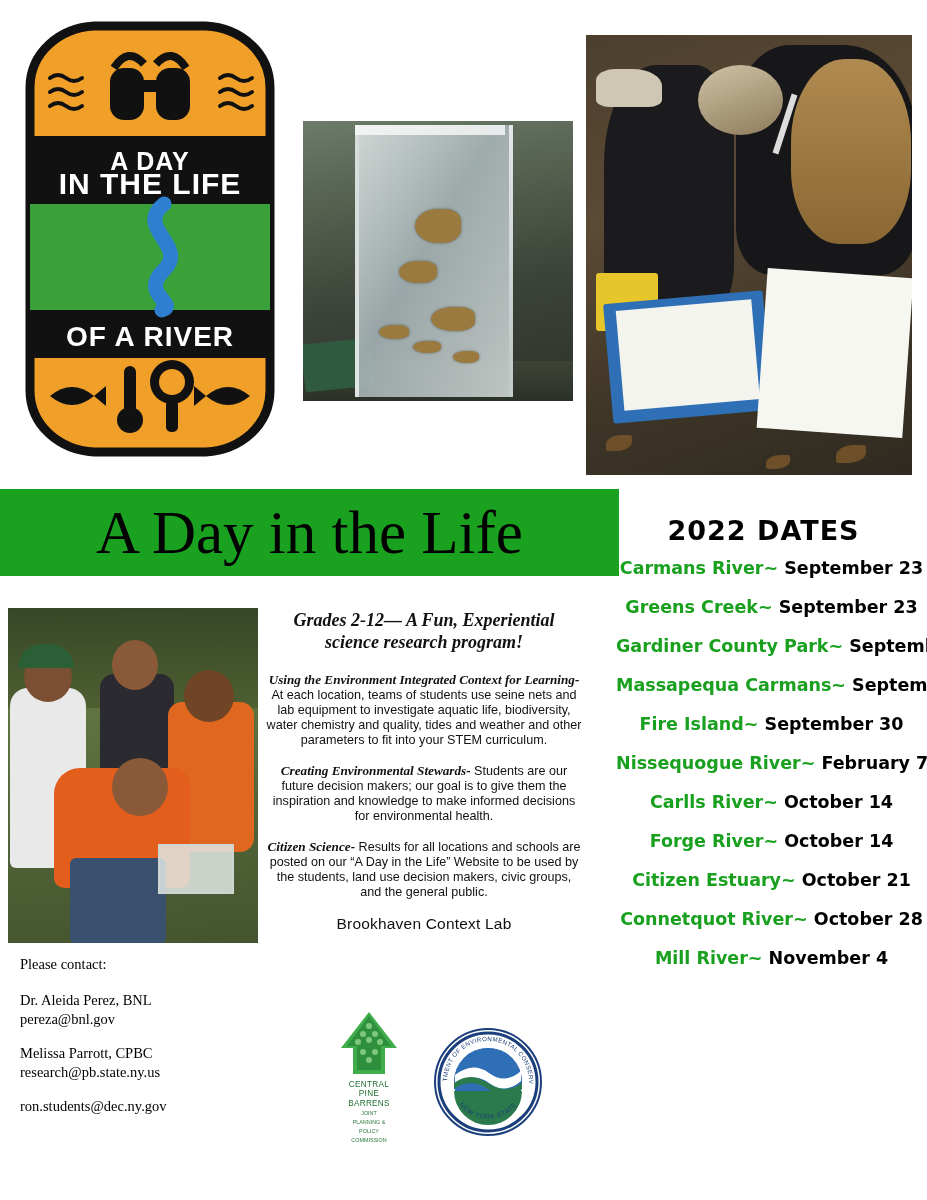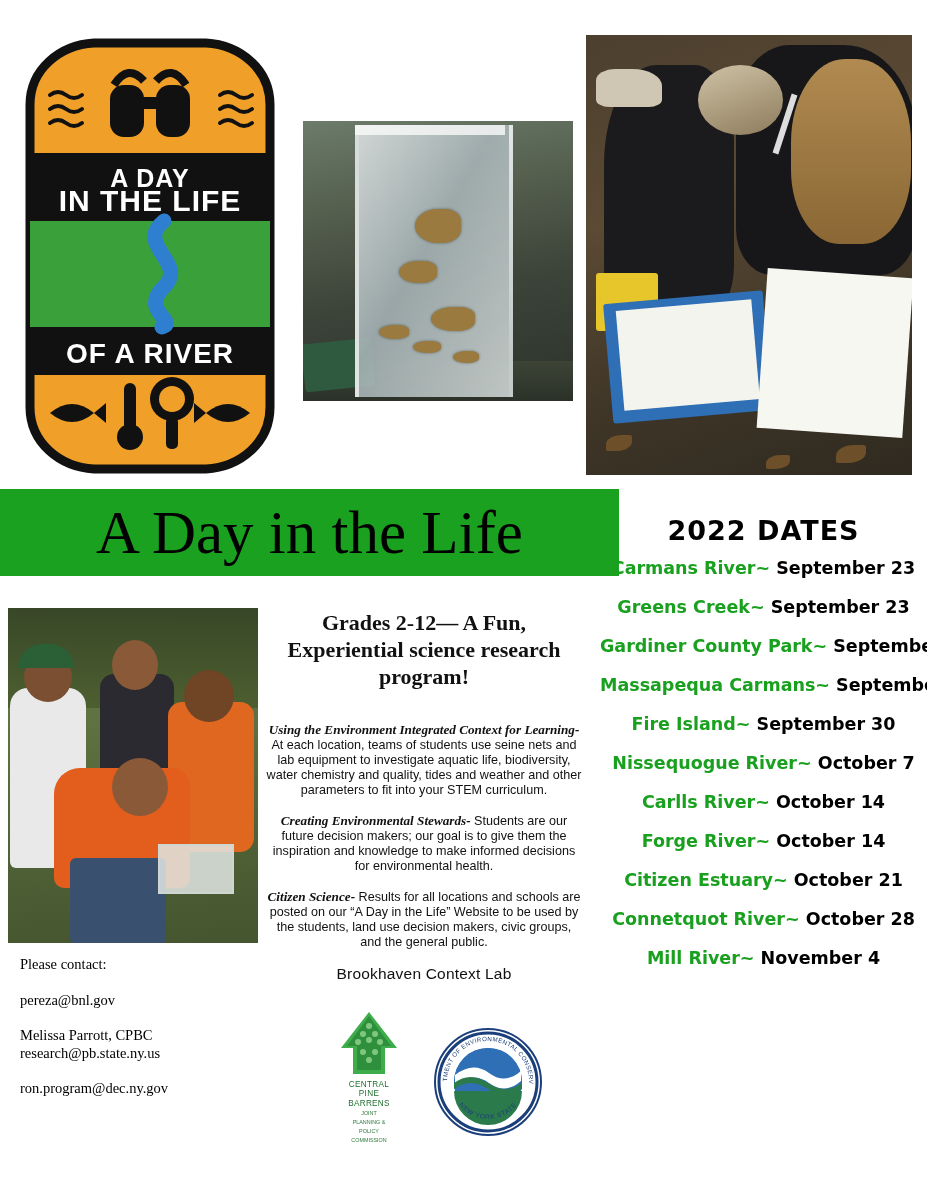--- a/index.html
+++ b/index.html
@@ -19,21 +19,21 @@
   
   .top-row {
     position: relative;
     height: 480px;
   }
 
   
   .logo-wrap {
     position: absolute;
     left: 14px;
-    top: 35px;
+    top: 18px;
     width: 272px;
     height: 442px;
   }
   .logo-svg { display: block; }
 
   
   .photo-tank {
     position: absolute;
     left: 303px;
     top: 121px;
@@ -156,21 +156,21 @@
     font-family: "DejaVu Sans", sans-serif;
     font-size: 27px;
     font-weight: bold;
     letter-spacing: 1px;
     margin-bottom: 12px;
   }
   .date-row {
     font-family: "DejaVu Sans", sans-serif;
     font-size: 17.5px;
     font-weight: bold;
-    margin: 0 0 19px 0;
+    margin: 0 0 19px 16px;
     white-space: nowrap;
   }
   .date-row .loc { color: #18a01e; }
   .date-row .day { color: #000; }
 
   
   .photo-kids {
     position: absolute;
     left: 8px;
     top: 608px;
@@ -234,25 +234,26 @@
     position: absolute;
     left: 265px;
     top: 610px;
     width: 318px;
     font-size: 12.6px;
     line-height: 1.19;
     color: #111;
   }
   .grades-line {
     font-family: "Liberation Serif", serif;
+    font-style: italic;
     font-weight: bold;
-    font-size: 22px;
+    font-size: 18px;
     text-align: center;
     line-height: 1.22;
-    margin-bottom: 32px;
+    margin-bottom: 18px;
   }
   .para {
     margin: 0 0 15px 0;
     text-align: center;
   }
   .para .lead {
     font-family: "Liberation Serif", serif;
     font-style: italic;
     font-weight: bold;
     font-size: 13.2px;
@@ -418,21 +419,21 @@
   <div class="date-row">
     <span class="loc">Massapequa Carmans~</span>
     <span class="day">September 30</span>
   </div>
   <div class="date-row">
     <span class="loc">Fire Island~</span>
     <span class="day">September 30</span>
   </div>
   <div class="date-row">
     <span class="loc">Nissequogue River~</span>
-    <span class="day">October 7</span>
+    <span class="day">February 7</span>
   </div>
   <div class="date-row">
     <span class="loc">Carlls River~</span>
     <span class="day">October 14</span>
   </div>
   <div class="date-row">
     <span class="loc">Forge River~</span>
     <span class="day">October 14</span>
   </div>
   <div class="date-row">
@@ -479,28 +480,29 @@
     <span class="lead">Citizen Science-</span><span> Results for all locations and schools are posted on our “A Day in the Life” Website to be used by the students, land use decision makers, civic groups, and the general public.</span>
   </p>
 
   <div class="bnl-line">Brookhaven Context Lab</div>
 </div>
 
 <div class="contacts">
   <div class="c-head">Please contact:</div>
 
   <div class="c-item">
+    <div>Dr. Aleida Perez, BNL</div>
     <div>pereza@bnl.gov</div>
   </div>
   <div class="c-item">
     <div>Melissa Parrott, CPBC</div>
     <div>research@pb.state.ny.us</div>
   </div>
   <div class="c-item">
-    <div>ron.program@dec.ny.gov</div>
+    <div>ron.students@dec.ny.gov</div>
   </div>
 </div>
 
 <div class="logo-cpb">
   <svg width="84" height="66" viewBox="0 0 84 66">
     <path d="M42 2 L70 38 L58 38 L58 64 L26 64 L26 38 L14 38 Z" fill="#3fae4a"></path>
     <path d="M42 6 L64 36 L54 36 L54 60 L30 60 L30 36 L20 36 Z" fill="#2e8f3c"></path>
     <g fill="#8ed18a" opacity=".85">
       <circle cx="42" cy="16" r="3"></circle>
         <circle cx="36" cy="24" r="3"></circle>

